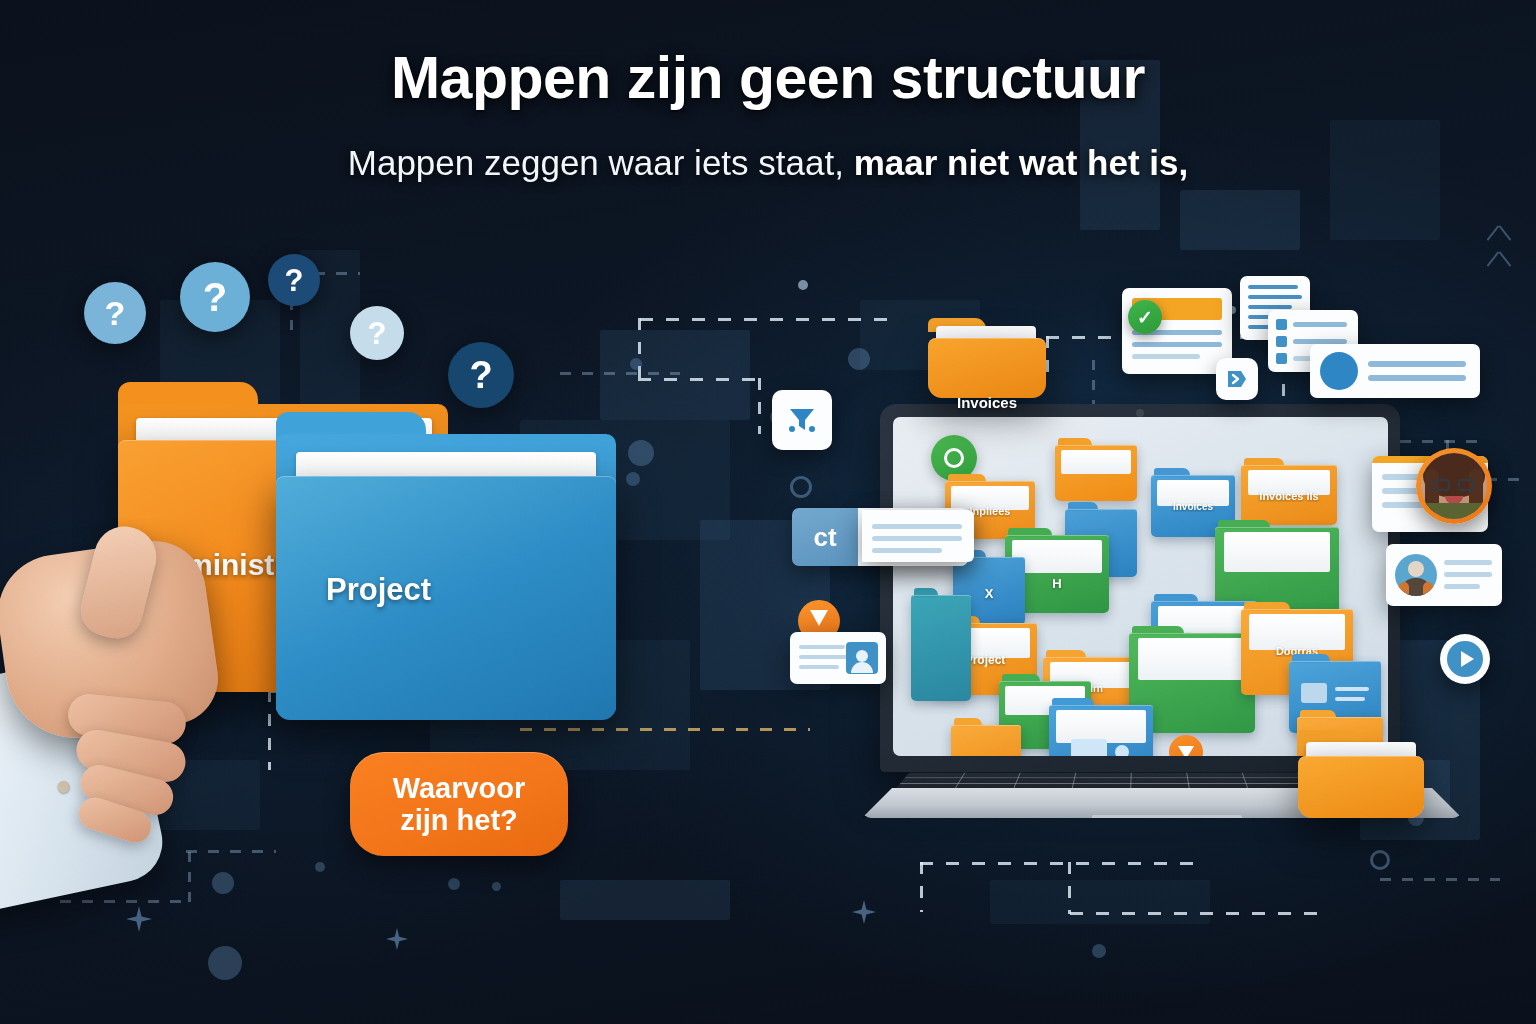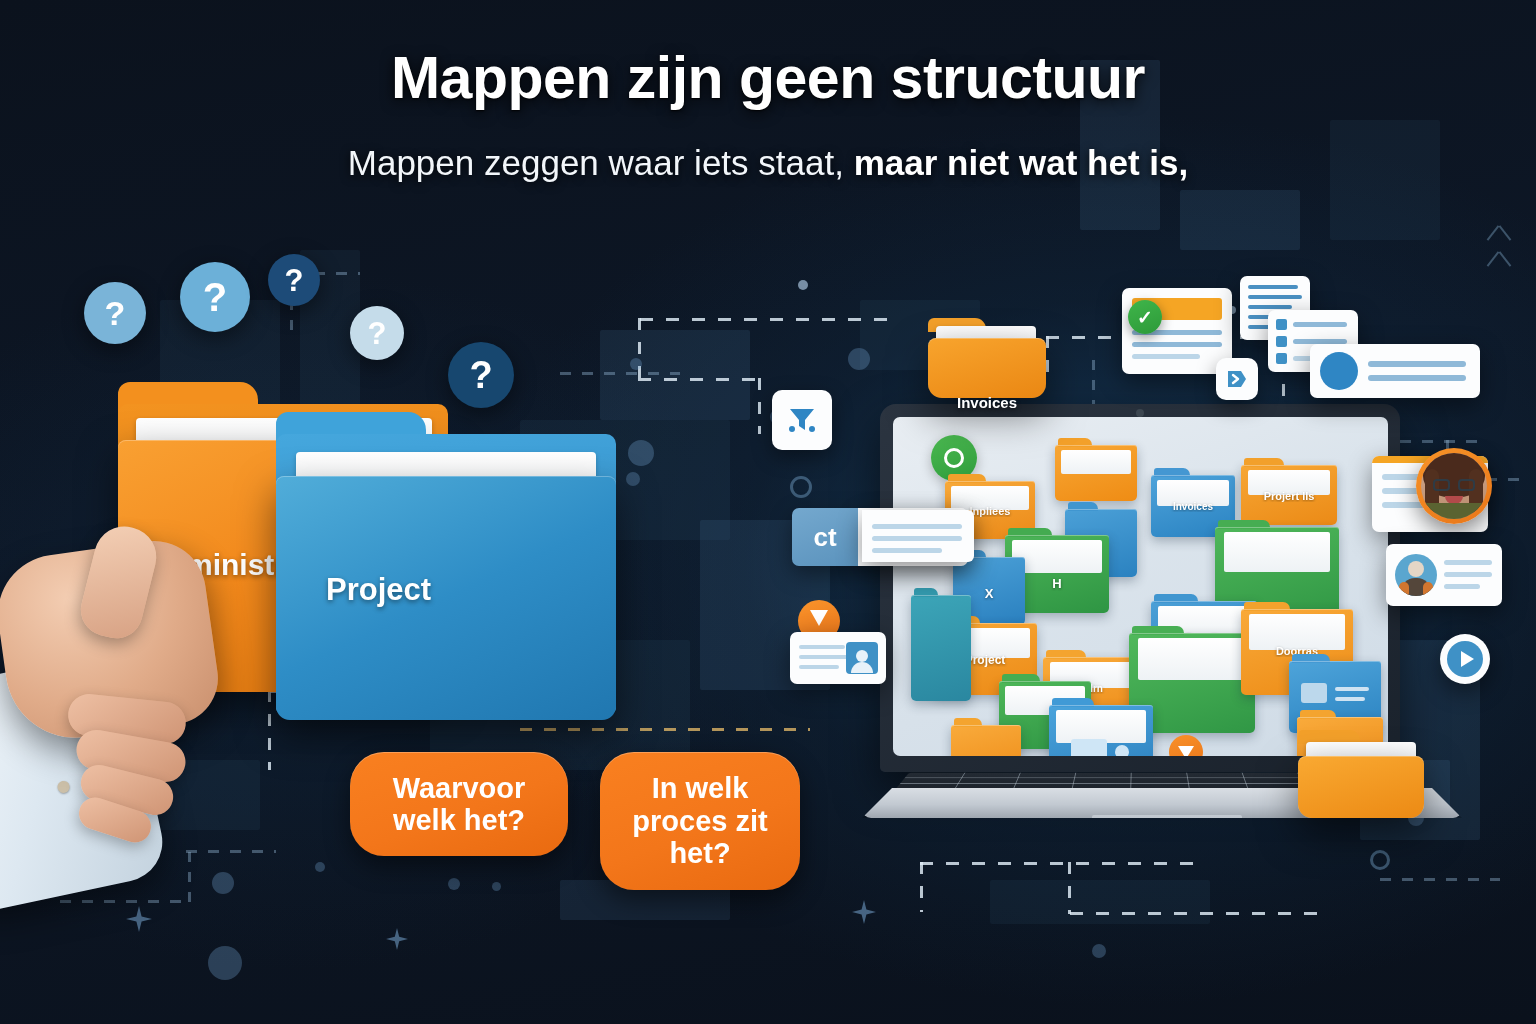--- a/index.html
+++ b/index.html
@@ -287,21 +287,21 @@
         <div class="sf" style="left:258px;top:58px;width:84px;height:62px;background:linear-gradient(165deg,#4ea3da,#2a83c2);">
           <div class="sftab" style="width:36px;background:#4497d2;"></div>
             <div class="sfpaper"></div>
             <div class="sfbody"></div>
           <div class="sflab" style="font-size:10px;">Invoices</div>
         </div>
         <div class="sf" style="left:348px;top:48px;width:96px;height:60px;background:linear-gradient(165deg,#f7a735,#eb8a16);">
           <div class="sftab" style="width:40px;background:#f2a02b;"></div>
             <div class="sfpaper"></div>
             <div class="sfbody"></div>
-          <div class="sflab" style="font-size:11px;">Projert lls</div>
+          <div class="sflab" style="font-size:11px;">Invoices lls</div>
         </div>
         <div class="sf" style="left:172px;top:92px;width:72px;height:68px;background:linear-gradient(165deg,#4ba0d7,#2b82c0);">
           <div class="sftab" style="width:30px;background:#4096d0;"></div>
             <div class="sfbody"></div>
           <div class="sflab" style="font-size:13px;top:48%;">H</div>
         </div>
         <div class="sf" style="left:112px;top:118px;width:104px;height:78px;background:linear-gradient(165deg,#4db558,#2e9543);">
           <div class="sftab" style="width:44px;background:#44ab50;"></div>
             <div class="sfpaper"></div>
             <div class="sfbody"></div>
@@ -449,28 +449,21 @@
     <div class="thumb"></div>
     <div class="fing" style="left:88px;top:150px;width:118px;height:42px;transform:rotate(6deg);"></div>
     <div class="fing" style="left:96px;top:188px;width:110px;height:40px;transform:rotate(10deg);"></div>
     <div class="fing" style="left:100px;top:224px;width:94px;height:36px;transform:rotate(14deg);"></div>
     <div class="fing" style="left:98px;top:256px;width:74px;height:32px;transform:rotate(18deg);"></div>
   </div>
 
   <div class="pill" style="left:350px;top:752px;width:218px;height:104px;font-size:29px;">
     <div>
       <div>Waarvoor</div>
-      <div>welk het?</div>
-    </div>
-  </div>
-  <div class="pill" style="left:600px;top:752px;width:200px;height:138px;font-size:29px;">
-    <div>
-      <div>In welk</div>
-      <div>proces zit</div>
-      <div>het?</div>
+      <div>zijn het?</div>
     </div>
   </div>
 
   <div class="iconbox" style="left:772px;top:390px;width:60px;height:60px;">
     <svg width="34" height="34" viewBox="0 0 34 34" aria-hidden="true">
       <path d="M5 6 H29 L20 17 V27 L14 23 V17 Z" fill="#2f86c4"></path>
       <circle cx="7" cy="26" r="3" fill="#2f86c4"></circle>
       <circle cx="27" cy="26" r="3" fill="#2f86c4"></circle>
     </svg>
   </div>

